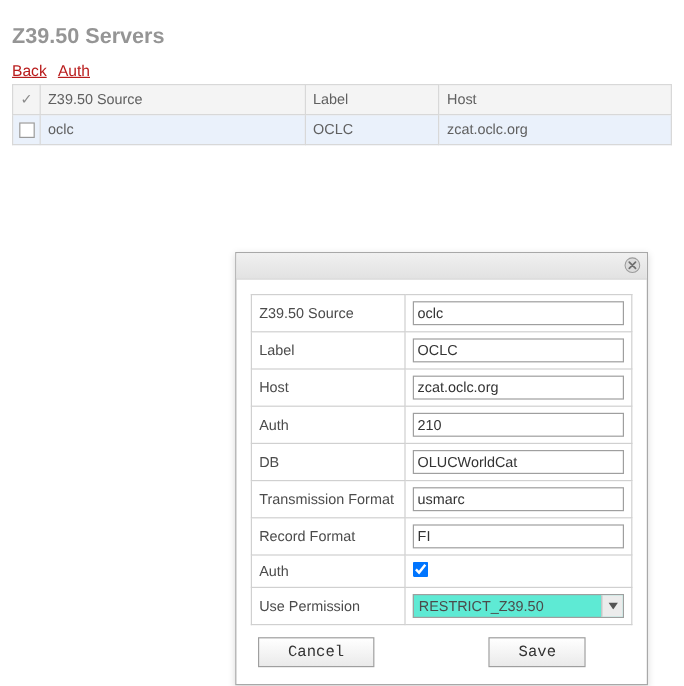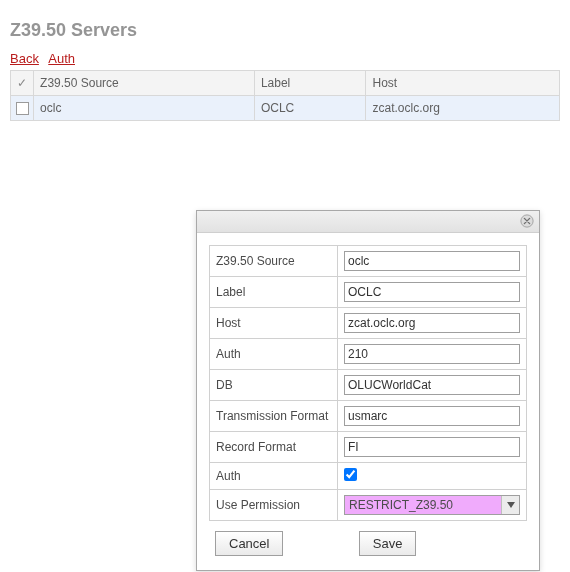--- a/index.html
+++ b/index.html
@@ -97,43 +97,43 @@
     border: 1px solid #9f9f9f;
     font-size: 12px;
     padding: 2px 3px;
     color: #333;
     background: #fff;
   }
   table.form input[type="checkbox"] { margin: 0; }
   .select-wrap {
     display: flex; align-items: stretch;
     border: 1px solid #9f9f9f;
-    background: #f0abfc;
+    background: #5eead4;
   }
   .select-wrap .sel-text {
     flex: 1; padding: 2px 4px; font-size: 12px;
   }
   .select-wrap .sel-btn {
     width: 18px;
     border-left: 1px solid #bfbfbf;
     background: #ececec;
     display: flex; align-items: center; justify-content: center;
   }
   .dialog-footer {
     padding: 10px 0 2px 0;
   }
   .btn {
     display: inline-block;
     border: 1px solid #9f9f9f;
     background: linear-gradient(#ffffff,#eaeaea);
-    padding: 4px 13px;
+    padding: 4px 24px;
     font-size: 13px;
     color: #333;
     cursor: pointer;
-    font-family: Liberation Sans, sans-serif;
+    font-family: Liberation Mono, monospace;
   }
 </style>
 </head>
 <body>
 
 <div class="page">
   <h1 class="page-title">Z39.50 Servers</h1>
 
   <div class="navlinks">
     <a>Back</a>
@@ -214,16 +214,16 @@
                     <path d="M0 0 L8 0 L4 6 Z" fill="#555"></path>
                   </svg>
             </div>
           </div>
         </td>
       </tr>
     </tbody>
       </table>
     <div class="dialog-footer">
       <button class="btn" style="margin-left:6px">Cancel</button>
-      <button class="btn" style="margin-left:72px">Save</button>
+      <button class="btn" style="margin-left:92px">Save</button>
     </div>
   </div>
 </div>
 
 </body></html>

